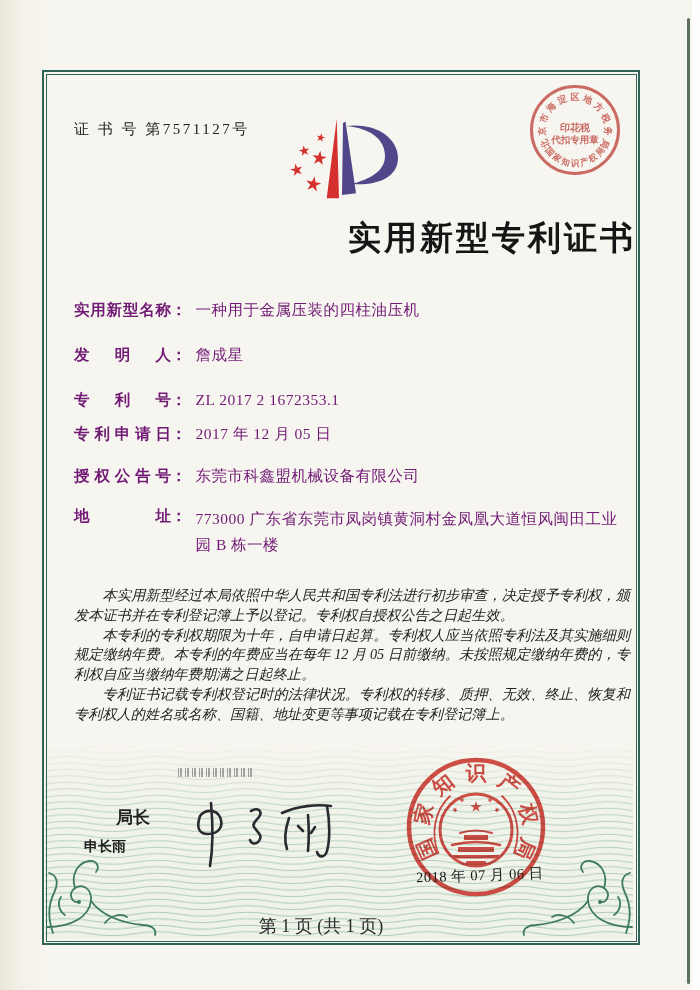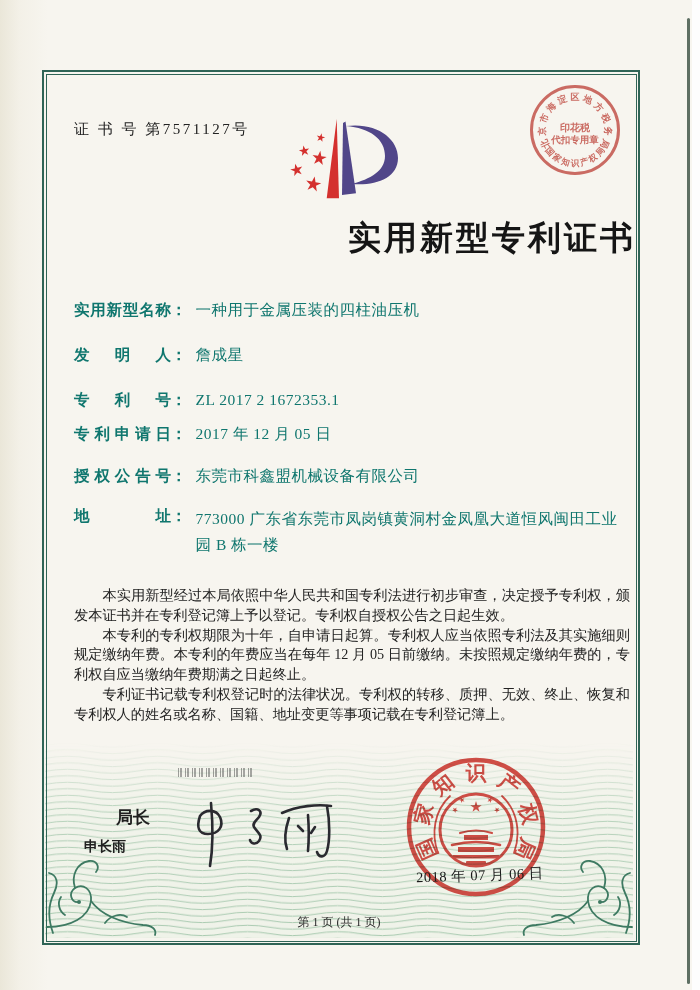--- a/index.html
+++ b/index.html
@@ -12,41 +12,41 @@
   .frame{position:absolute;left:42px;top:70px;width:594px;height:871px;border:2.5px solid #2f6456;}
   .frame-inner{position:absolute;inset:1.5px;border:1px solid #2f6456;}
   .waves{position:absolute;left:45px;top:742px;width:588px;height:196px;}
   .flourish{position:absolute;width:118px;height:110px;}
   .fl-left{left:45px;top:831px;}
   .fl-right{left:516px;top:831px;}
   .cert-no{position:absolute;left:74px;top:112px;font-size:15px;letter-spacing:2.5px;color:#222;margin-top:8px;}
   .logo{position:absolute;left:288px;top:106px;width:124px;height:100px;}
   .title{position:absolute;left:42px;top:216px;width:594px;text-align:right;
          font-size:33px;font-weight:700;letter-spacing:3px;color:#151515;}
-  .frow{position:absolute;left:74px;width:560px;font-size:15.5px;color:#0f766e;}
+  .frow{position:absolute;left:74px;width:560px;font-size:15.5px;color:#701a75;}
   .flabel{display:inline-block;width:97px;text-align:justify;text-align-last:justify;font-weight:600;}
   .fcolon{font-weight:600;}
   .fvalue{margin-left:9px;letter-spacing:.5px;}
   .addr .fvalue{display:inline-block;width:436px;vertical-align:top;line-height:26px;}
   .pair2{position:absolute;left:278px;top:0;}
   .paras{position:absolute;left:74px;top:586px;width:556px;font-size:14.2px;line-height:19.8px;
-         text-align:justify;color:#222;}
+         text-align:justify;color:#222;font-style:italic;}
   .paras p{margin:0;text-indent:2em;}
   .dir-title{position:absolute;left:84px;top:806px;font-size:17px;font-weight:700;
              font-family:"Liberation Sans","DejaVu Sans",sans-serif;color:#202020;margin-left:32px;}
   .dir-name{position:absolute;left:84px;top:838px;font-size:14px;font-weight:700;
             font-family:"Liberation Sans","DejaVu Sans",sans-serif;color:#202020;}
   .barcode{position:absolute;left:178px;top:768px;width:74px;height:9px;opacity:.5;
      background:repeating-linear-gradient(90deg,#444 0 1px,transparent 1px 2px,#555 2px 4px,transparent 4px 7px);}
   .signature{position:absolute;left:195px;top:798px;width:150px;height:75px;}
   .seal-big{position:absolute;left:398px;top:749px;width:156px;height:156px;mix-blend-mode:multiply;opacity:.92;}
   .seal-date{position:absolute;left:416px;top:866px;width:130px;font-size:14.5px;white-space:nowrap;
              transform:rotate(-2deg);color:#1a1a1a;letter-spacing:.5px;}
   .tax-stamp{position:absolute;left:528px;top:83px;width:94px;height:94px;mix-blend-mode:multiply;opacity:.85;}
-  .footer{position:absolute;left:42px;top:914px;width:594px;text-align:center;font-size:12px;color:#2a2a2a;}
+  .footer{position:absolute;left:24px;top:914px;width:594px;text-align:center;font-size:18px;color:#2a2a2a;}
   svg text{font-family:"Liberation Serif","DejaVu Serif",serif;}
 </style>
 </head>
 <body>
 
 <div class="paper">
 
   <svg width="0" height="0" style="position:absolute">
     <defs>
       <path id="star" d="M0,-1 L0.2245,-0.309 L0.951,-0.309 L0.3633,0.118 L0.5878,0.809 L0,0.382 L-0.5878,0.809 L-0.3633,0.118 L-0.951,-0.309 L-0.2245,-0.309 Z"></path>

